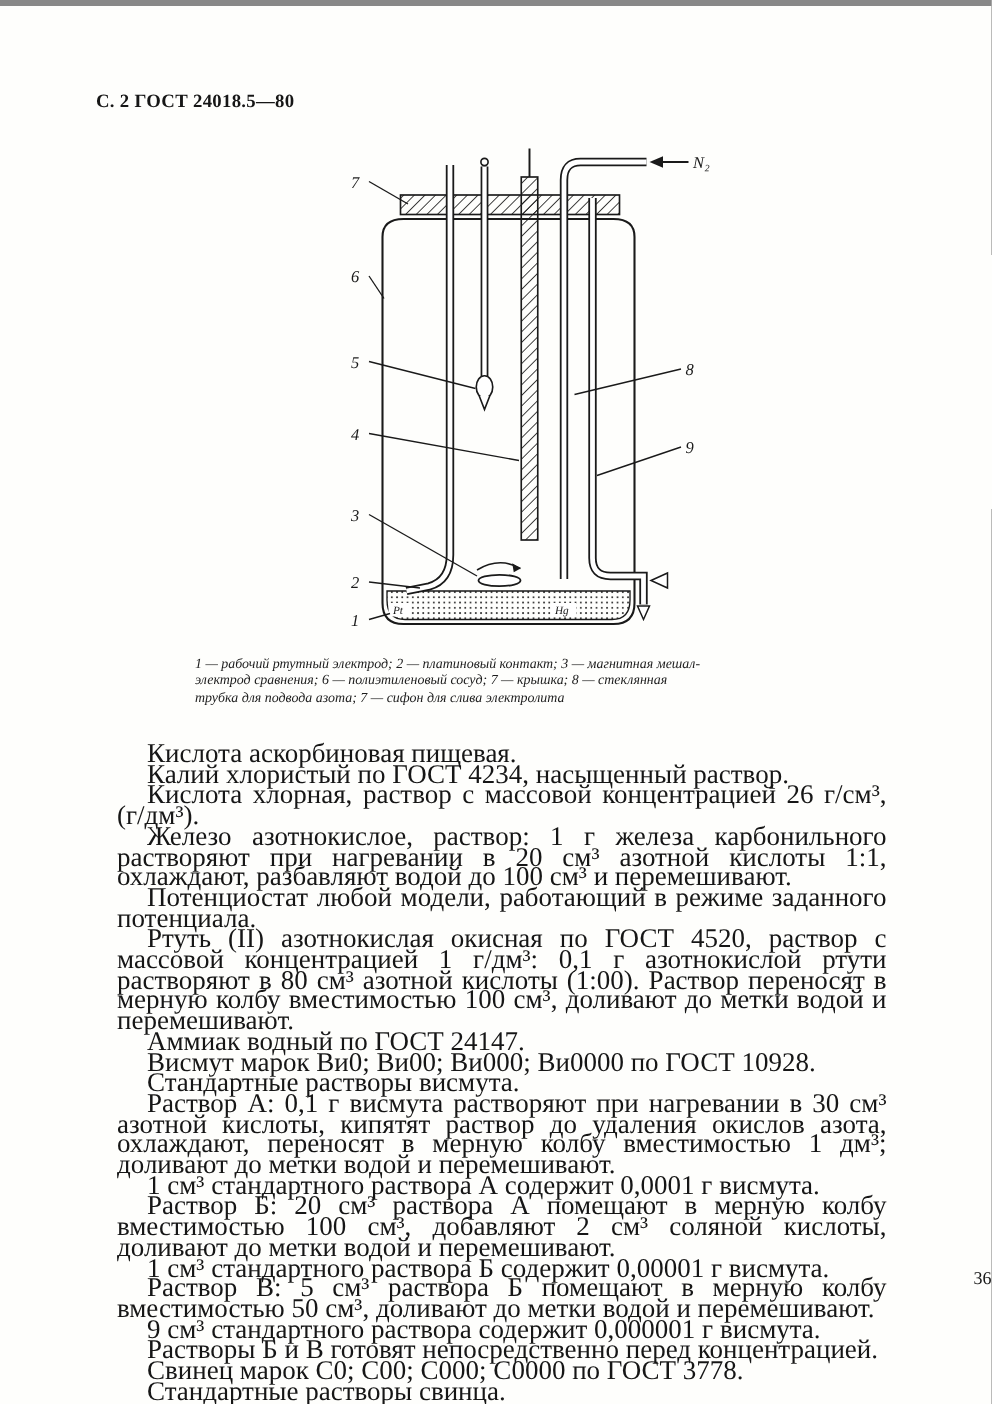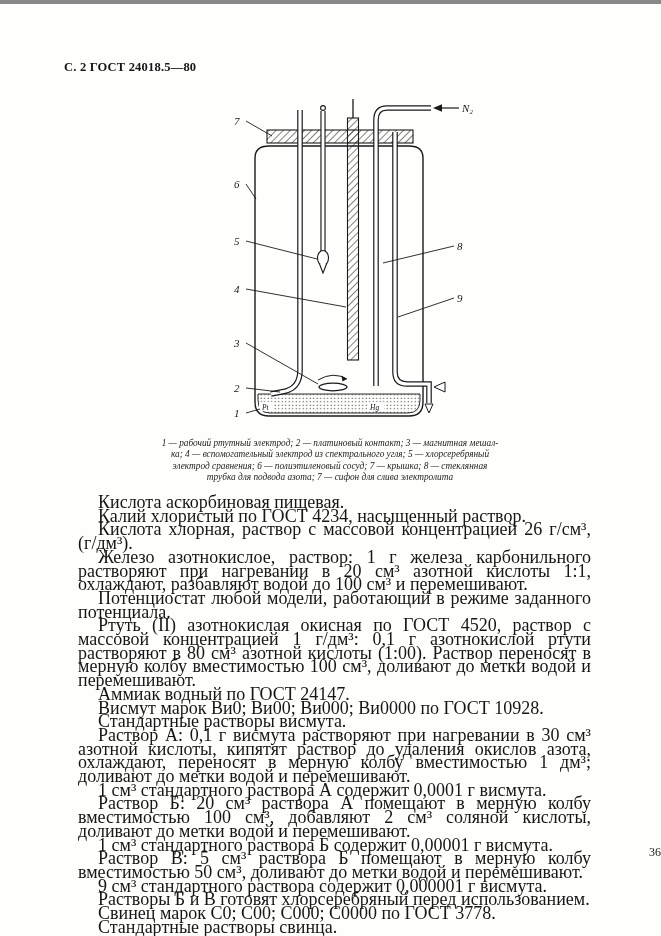--- a/index.html
+++ b/index.html
@@ -12,21 +12,21 @@
     position:absolute; left:64px; top:56px;
     font-weight:bold; font-size:12.5px; letter-spacing:0.2px;
   }
   .figure-svg { position:absolute; left:225px; top:92px; }
   svg text { font-family:"Liberation Serif","DejaVu Serif",serif; fill:#1a1a1a; }
   .callout-num { font-size:11px; font-style:italic; }
   .tiny-label  { font-size:7.5px; font-style:italic; }
   .n2-label    { font-size:11px; font-style:italic; }
   .caption {
     position:absolute; left:130px; top:434px; width:400px;
-    text-align:center; font-style:italic; font-size:9.3px; line-height:11.3px;
+    text-align:left; font-style:italic; font-size:9.3px; line-height:11.3px;
     color:#1c1c1c;
   }
   .caption div { white-space:nowrap; }
   .body-text {
     position:absolute; left:78px; top:492px; width:513px;
     font-size:18px; line-height:13.7px; text-align:justify;
   }
   .body-text p { margin:0; text-indent:20px; }
   .page-number {
     position:absolute; left:0; top:841px; width:100%;
@@ -138,41 +138,40 @@
       <text class="callout-num" x="232" y="154">8</text>
     </g>
     <g>
       <line x1="229" y1="202" x2="173" y2="221" stroke="#1a1a1a" stroke-width="0.9"></line>
       <text class="callout-num" x="232" y="206">9</text>
     </g>
   </svg>
 
   <div class="caption">
     <div>1 — рабочий ртутный электрод; 2 — платиновый контакт; 3 — магнитная мешал-</div>
-    <div>ка; 4 — вспомогательный электрод из спектрального угля; 5 — хлорсеребряный</div>
     <div>электрод сравнения; 6 — полиэтиленовый сосуд; 7 — крышка; 8 — стеклянная</div>
     <div>трубка для подвода азота; 7 — сифон для слива электролита</div>
   </div>
 
   <div class="body-text">
     <p>Кислота аскорбиновая пищевая.</p>
     <p>Калий хлористый по ГОСТ 4234, насыщенный раствор.</p>
     <p>Кислота хлорная, раствор с массовой концентрацией 26 г/см³, (г/дм³).</p>
     <p>Железо азотнокислое, раствор: 1 г железа карбонильного растворяют при нагревании в 20 см³ азотной кислоты 1:1, охлаждают, разбавляют водой до 100 см³ и перемешивают.</p>
     <p>Потенциостат любой модели, работающий в режиме заданного потенциала.</p>
     <p>Ртуть (II) азотнокислая окисная по ГОСТ 4520, раствор с массовой концентрацией 1 г/дм³: 0,1 г азотнокислой ртути растворяют в 80 см³ азотной кислоты (1:00). Раствор переносят в мерную колбу вместимостью 100 см³, доливают до метки водой и перемешивают.</p>
     <p>Аммиак водный по ГОСТ 24147.</p>
     <p>Висмут марок Ви0; Ви00; Ви000; Ви0000 по ГОСТ 10928.</p>
     <p>Стандартные растворы висмута.</p>
     <p>Раствор А: 0,1 г висмута растворяют при нагревании в 30 см³ азотной кислоты, кипятят раствор до удаления окислов азота, охлаждают, переносят в мерную колбу вместимостью 1 дм³; доливают до метки водой и перемешивают.</p>
     <p>1 см³ стандартного раствора А содержит 0,0001 г висмута.</p>
     <p>Раствор Б: 20 см³ раствора А помещают в мерную колбу вместимостью 100 см³, добавляют 2 см³ соляной кислоты, доливают до метки водой и перемешивают.</p>
     <p>1 см³ стандартного раствора Б содержит 0,00001 г висмута.</p>
     <p>Раствор В: 5 см³ раствора Б помещают в мерную колбу вместимостью 50 см³, доливают до метки водой и перемешивают.</p>
     <p>9 см³ стандартного раствора содержит 0,000001 г висмута.</p>
-    <p>Растворы Б и В готовят хлорсеребряный перед использованием.</p>
+    <p>Растворы Б и В готовят непосредственно перед концентрацией.</p>
     <p>Свинец марок С0; С00; С000; С0000 по ГОСТ 3778.</p>
     <p>Стандартные растворы свинца.</p>
   </div>
 
   <div class="page-number">36</div>
 
 </div>
 
 </body></html>

